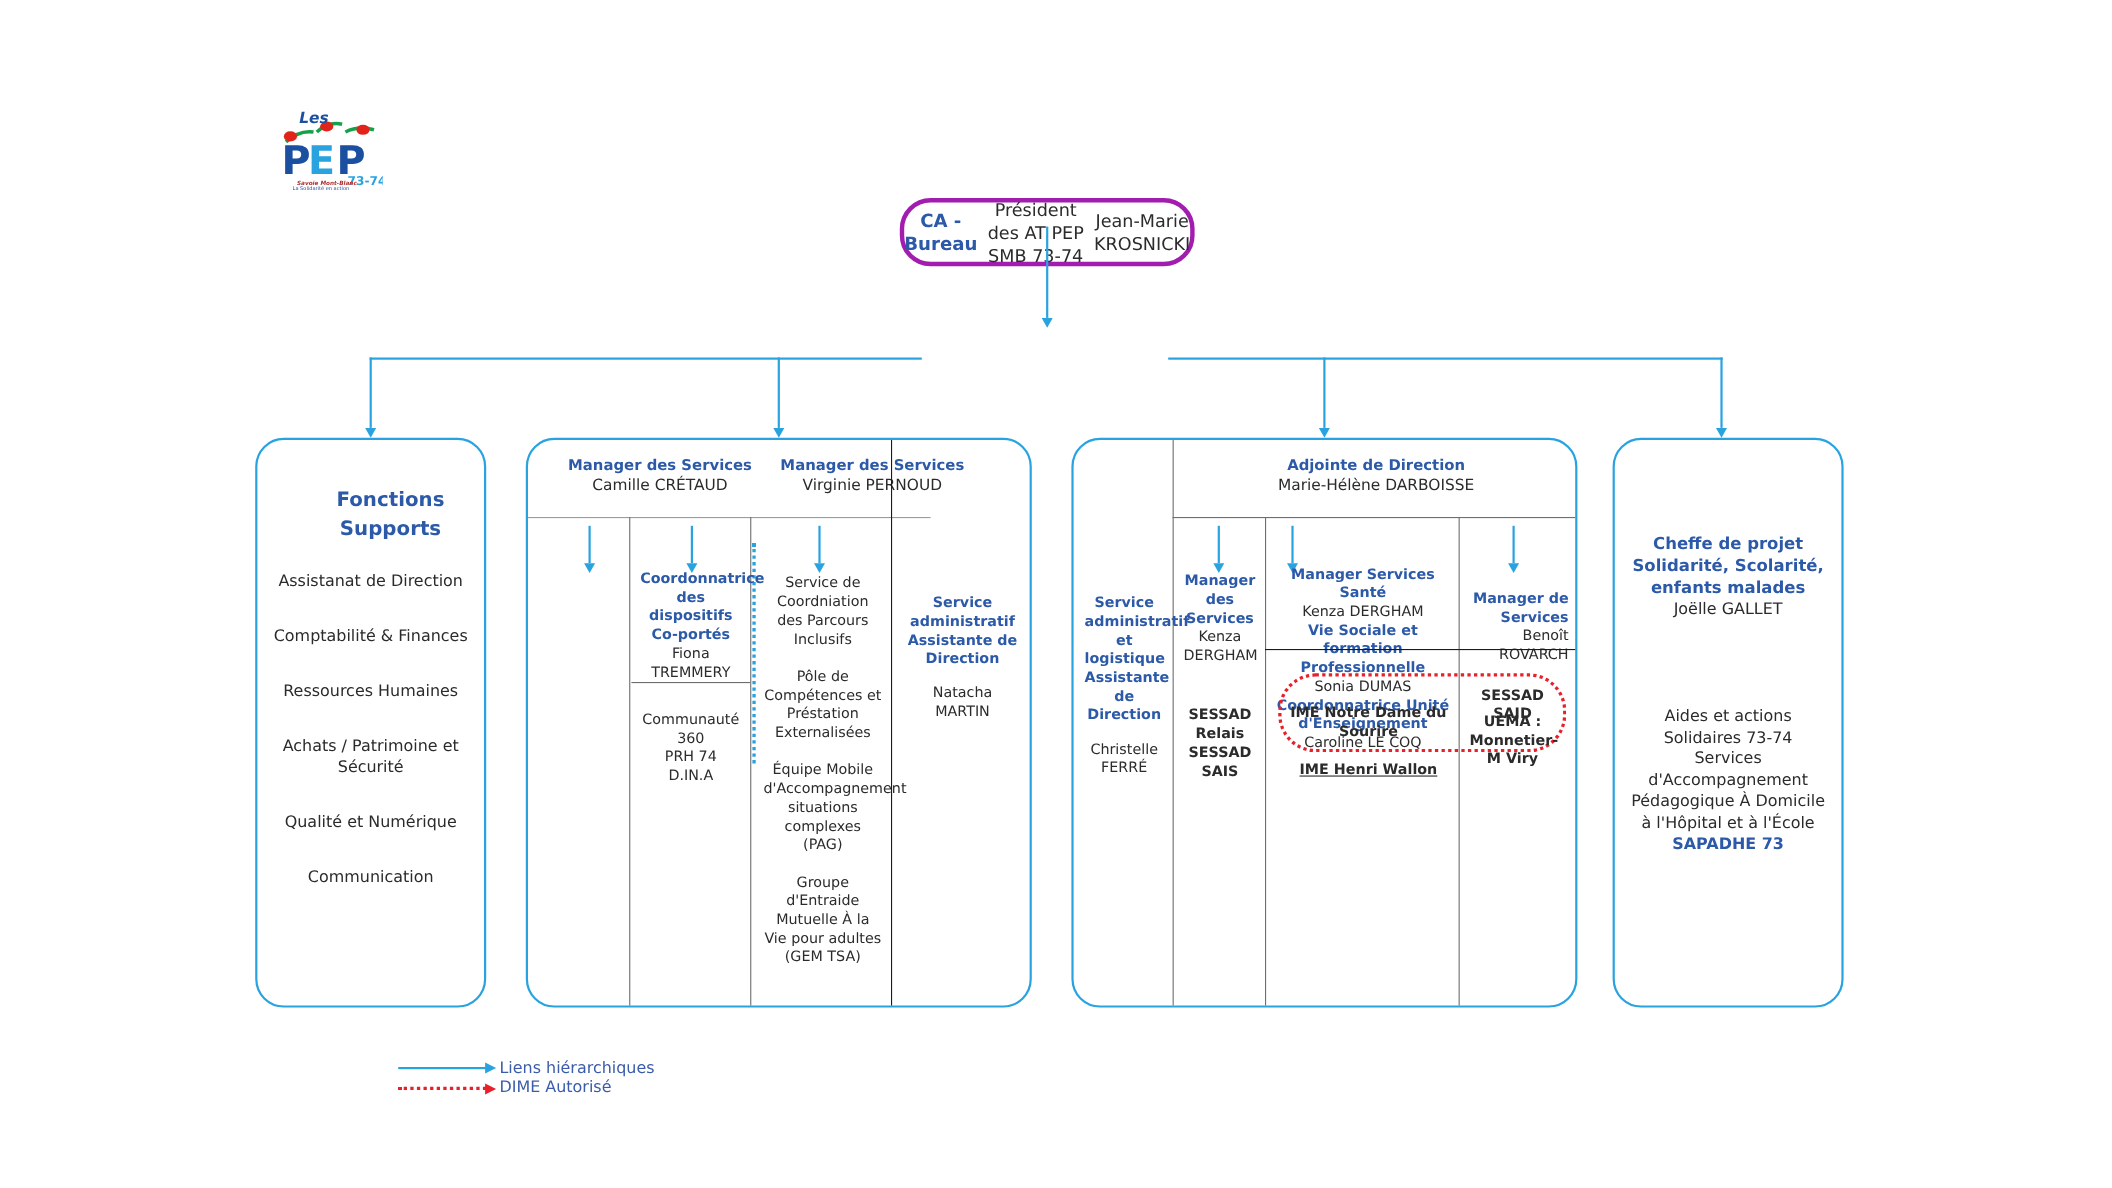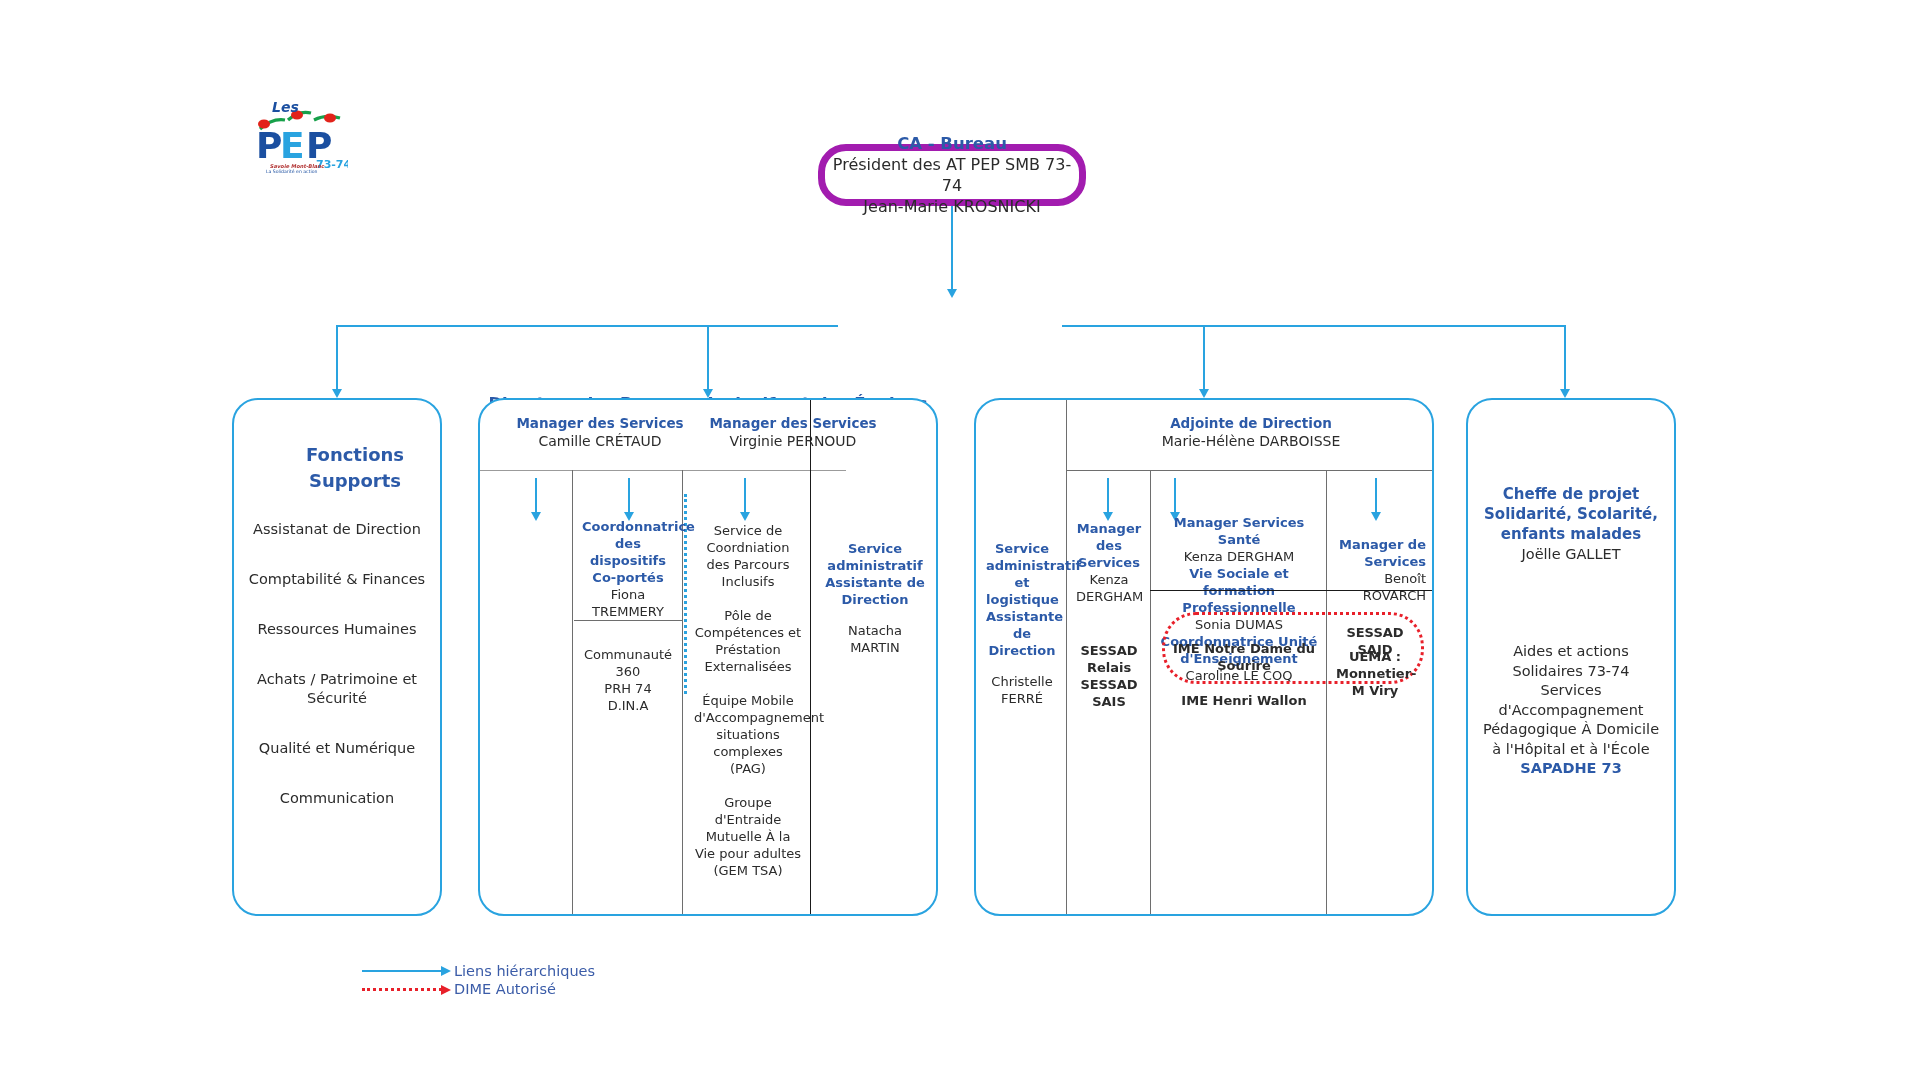--- a/index.html
+++ b/index.html
@@ -17,26 +17,27 @@
   
   #header-logo { left: 252px; top: 96px; width: 96px; height: 78px; }
   #header-title {
     left: 372px; top: 135px;
     font-size: 16.5px; color: #3b5ca8; letter-spacing: .1px;
     white-space: nowrap;
   }
 
   
   .pill {
-    border: 7px solid #a21caf;
+    border: 4px solid #a21caf;
     border-radius: 28px;
     background: #fff;
-    display: flex; flex-direction: column;
+    display: flex; flex-direction: row;
     align-items: center; justify-content: center;
     text-align: center;
+    margin-top: 36px;
   }
   .t-bold { color: #2c5aa8; font-weight: bold; }
   .t-norm { color: #2b2b2b; }
 
   #box-ca { left: 818px; top: 144px; width: 268px; height: 62px; }
   #box-ca .t-bold { font-size: 16.5px; line-height: 21px; }
   #box-ca .t-norm { font-size: 16px; line-height: 21px; }
 
   #box-dg { left: 838px; top: 298px; width: 224px; height: 56px; border-radius: 30px; }
   #box-dg .t-bold { font-size: 16.5px; line-height: 22px; }
@@ -292,21 +293,21 @@
     <div class="abs cellbody" style="left:354px; top:136px; width:102px;text-align:right;">
       <div class="t-bold">Manager de Services</div>
       <div>Benoît ROVARCH</div>
     </div>
 
     <div class="abs" style="left:174px; top:190px; width:284px; border-top:1.5px solid #1a1a1a;"></div>
 
     <div class="abs" id="dime-box" style="left:186px; top:212px; width:262px; height:72px;"></div>
 
     <div class="abs cellbody t-bold" style="left:190px; top:240px; width:156px;">IME Notre Dame du Sourire</div>
-    <div class="abs cellbody t-bold" style="left:190px; top:292px; width:156px;">IME Henri Wallon</div>
+    <div class="abs cellbody t-bold" style="left:190px; top:292px; width:156px;text-decoration:underline;">IME Henri Wallon</div>
     <div class="abs cellbody t-bold" style="left:354px; top:224px; width:90px;">SESSAD SAJD</div>
     <div class="abs cellbody t-bold" style="left:354px; top:248px; width:90px; white-space:pre-line;">UEMA : Monnetier-M Viry</div>
   </div>
 
   <div class="abs bigbox" id="col-cheffe">
     <div id="cheffe-head">
       <div class="t-bold">Cheffe de projet Solidarité, Scolarité, enfants malades</div>
       <div class="t-norm" style="font-size:14.5px;">Joëlle GALLET</div>
     </div>
     <div id="cheffe-body">

